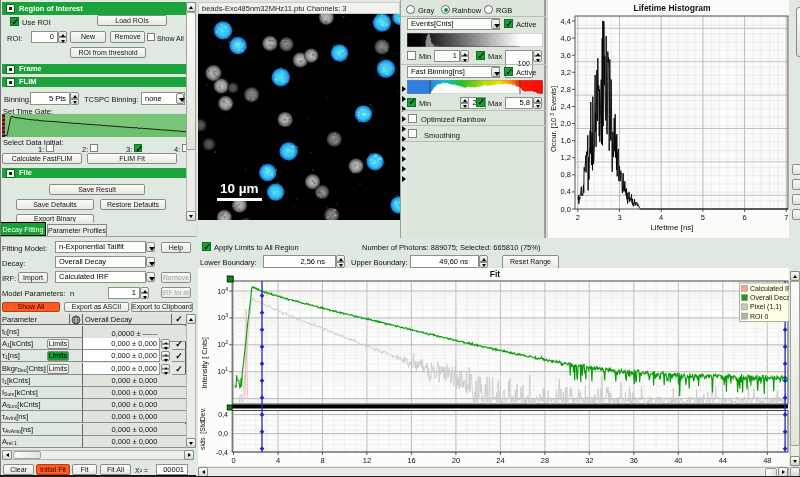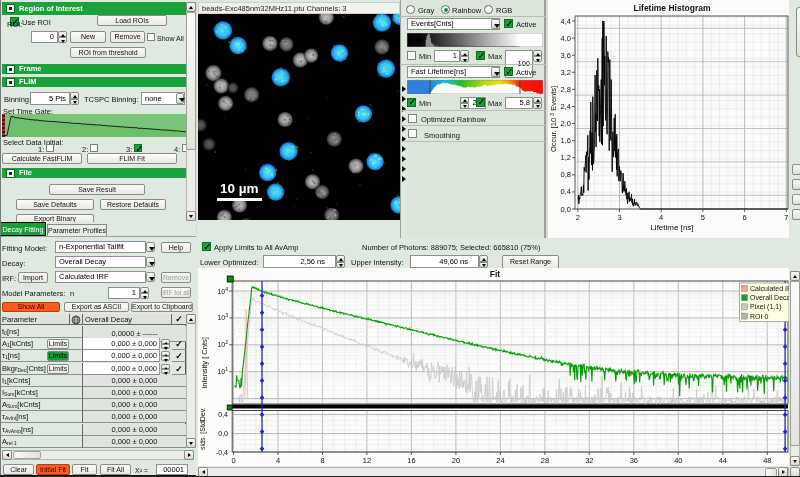--- a/index.html
+++ b/index.html
@@ -39,21 +39,21 @@
 .arr-r::after{left:2.5px;top:2px;border-top:2.5px solid transparent;border-bottom:2.5px solid transparent;border-left:3.5px solid #000}
 .thumb{position:absolute;background:linear-gradient(90deg,#fbfbf9,#e4e4dc);border:1px solid #9aa29a;border-radius:2px}
 .thumbh{position:absolute;background:linear-gradient(#fbfbf9,#e4e4dc);border:1px solid #9aa29a;border-radius:2px}
 </style></head><body>
 <div class="a" style="left:0;top:0;width:800px;height:477px;background:#d6dcd4"></div>
 <div class="a" style="left:0;top:0;width:196px;height:222px;background:#dfe9df"></div>
 <div class="gh" style="left:2px;top:2px;width:184px;height:13px"><span class="sq"></span>Region of Interest</div>
 <div class="cb g" style="left:10px;top:17px"></div>
 <div class="lbl" style="left:22px;top:18px">Use ROI</div>
 <div class="btn" style="left:97px;top:15px;width:70px;height:11px">Load ROIs</div>
-<div class="lbl" style="left:7px;top:20px">ROI:</div>
+<div class="lbl" style="left:7px;top:34px">ROI:</div>
 <div class="inp" style="left:31px;top:31px;width:27px;height:12px;padding-right:3px">0</div>
 <div class="spin" style="left:58px;top:31px;height:12px">
     <i class="u"></i>
     <i class="d"></i>
   </div>
 <div class="btn" style="left:70px;top:31px;width:36px;height:12px">New</div>
 <div class="btn" style="left:110px;top:31px;width:35px;height:12px">Remove</div>
 <div class="cb" style="left:147px;top:33px;width:8px;height:8px"></div>
 <div class="lbl" style="left:157px;top:34px;font-size:7px">Show All</div>
 <div class="btn" style="left:70px;top:47px;width:76px;height:11px">ROI from threshold</div>
@@ -904,21 +904,21 @@
     <i class="d"></i>
   </div>
 <div class="cb g" style="left:476px;top:51px"></div>
 <div class="lbl" style="left:488px;top:52px">Max</div>
 <div class="inp" style="left:505px;top:50px;width:28px;height:28px;padding-right:2px">100</div>
 <div class="spin" style="left:533px;top:50px;height:12px">
     <i class="u"></i>
     <i class="d"></i>
   </div>
 <div class="a" style="left:400px;top:63.5px;width:146px;height:1px;background:#b6bdb4"></div>
-<div class="inp left" style="left:407px;top:65.5px;width:93px;height:12px;padding-left:3px;font-size:7.5px">Fast Lifetime[ns]</div>
+<div class="inp left" style="left:407px;top:65.5px;width:93px;height:12px;padding-left:3px;font-size:7.5px">Fast Binning[ns]</div>
 <div class="dda" style="left:491px;top:66.5px;width:9px;height:10px"></div>
 <div class="cb g" style="left:504px;top:67.0px"></div>
 <div class="lbl" style="left:516px;top:68.0px">Active</div>
 <svg class="a" style="left:407px;top:80px" width="136" height="14">
     <defs>
       <linearGradient id="rbg" x1="0" y1="0" x2="1" y2="0">
         <stop offset="0%" stop-color="#2f7fe0"></stop>
         <stop offset="17%" stop-color="#2f7fe0"></stop>
         <stop offset="28%" stop-color="#00c8e0"></stop>
         <stop offset="40%" stop-color="#20c020"></stop>
@@ -1063,29 +1063,29 @@
     <text transform="translate(8,152) rotate(-90)" font-size="7.5" fill="#111" font-family="Liberation Sans, sans-serif">Occur. [10 <tspan font-size="5" dy="-2">3</tspan><tspan dy="2"> Events]</tspan></text>
   </svg>
 <div class="a" style="left:789px;top:0;width:11px;height:238px;background:#dfe9df"></div>
 <div class="a" style="left:796px;top:7px;width:6px;height:50px;background:linear-gradient(#fbfbf9,#e0e0d8);border:1px solid #858d85;border-radius:3px 0 0 3px"></div>
 <div class="a" style="left:792px;top:164px;width:9px;height:11px;background:linear-gradient(#fbfbf9,#e0e0d8);border:1px solid #858d85;border-radius:2px"></div>
 <div class="a" style="left:792px;top:179px;width:9px;height:11px;background:linear-gradient(#fbfbf9,#e0e0d8);border:1px solid #858d85;border-radius:2px"></div>
 <div class="a" style="left:792px;top:194px;width:9px;height:11px;background:linear-gradient(#fbfbf9,#e0e0d8);border:1px solid #858d85;border-radius:2px"></div>
 <div class="a" style="left:792px;top:209px;width:9px;height:11px;background:linear-gradient(#fbfbf9,#e0e0d8);border:1px solid #858d85;border-radius:2px"></div>
 <div class="a" style="left:196px;top:238px;width:604px;height:239px;background:#dfe9df"></div>
 <div class="cb g" style="left:202px;top:242px"></div>
-<div class="lbl" style="left:214px;top:243px">Apply Limits to All AvAmp</div>
+<div class="lbl" style="left:214px;top:243px">Apply Limits to All Region</div>
 <div class="lbl" style="left:362px;top:243px;font-size:7.5px">Number of Photons: 889075; Selected: 665810 (75%)</div>
-<div class="lbl" style="left:200px;top:258px">Lower Optimized:</div>
+<div class="lbl" style="left:200px;top:258px">Lower Boundary:</div>
 <div class="inp" style="left:263px;top:255px;width:73px;height:13px;padding-right:10px">2,56 ns</div>
 <div class="spin" style="left:336px;top:255px;height:13px">
     <i class="u"></i>
     <i class="d"></i>
   </div>
-<div class="lbl" style="left:351px;top:258px">Upper Intensity:</div>
+<div class="lbl" style="left:351px;top:258px">Upper Boundary:</div>
 <div class="inp" style="left:410px;top:255px;width:69px;height:13px;padding-right:10px">49,60 ns</div>
 <div class="spin" style="left:479px;top:255px;height:13px">
     <i class="u"></i>
     <i class="d"></i>
   </div>
 <div class="btn" style="left:502px;top:255px;width:57px;height:14px">Reset Range</div>
 <div class="a" style="left:198px;top:268px;width:591px;height:198px;background:#fcfcfa"></div>
 <svg class="a" style="left:198px;top:268px" width="591" height="198">
     <line x1="35.5" y1="13" x2="35.5" y2="136" stroke="#a9a9a9" stroke-width="0.8"></line>
     <line x1="35.5" y1="142.5" x2="35.5" y2="184" stroke="#a9a9a9" stroke-width="0.8"></line>

